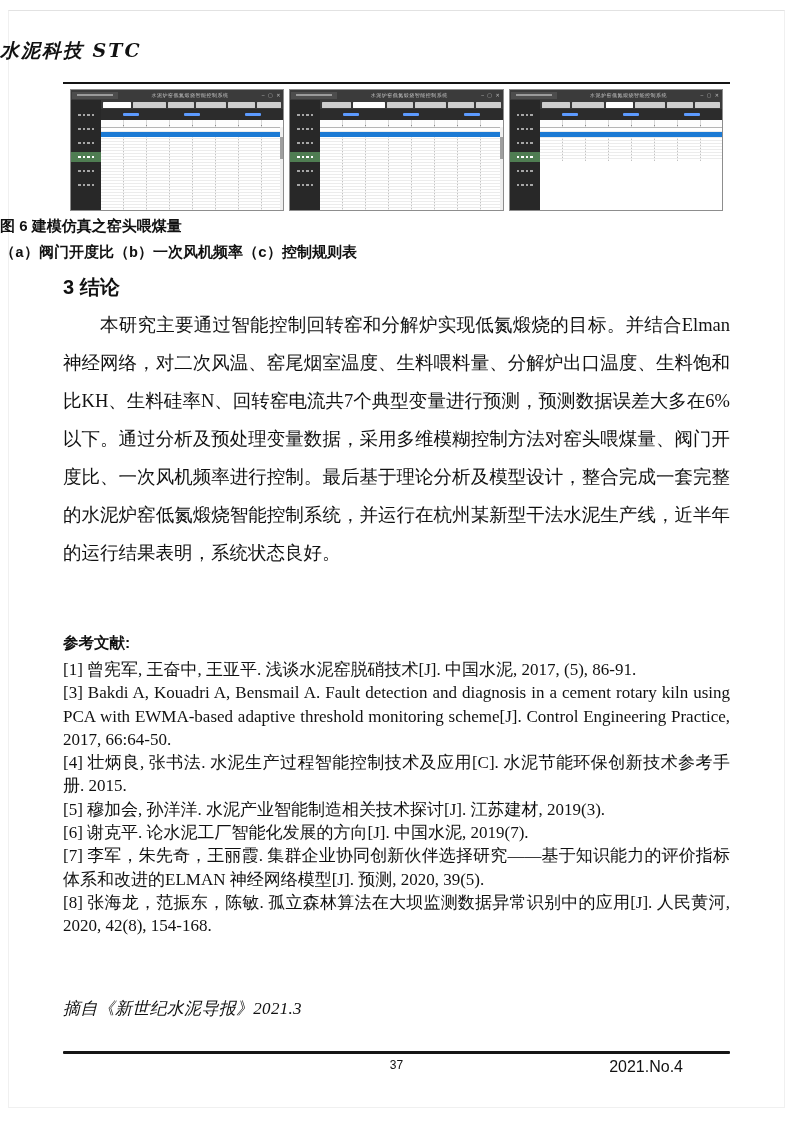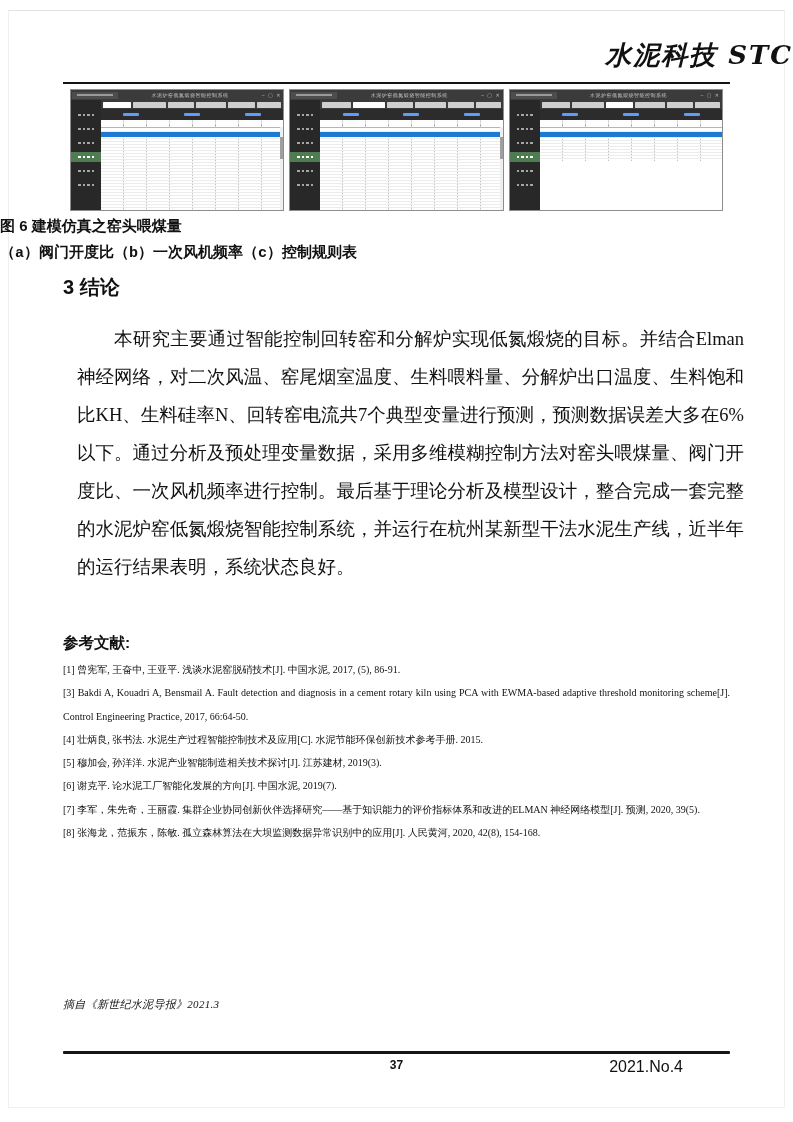--- a/index.html
+++ b/index.html
@@ -12,24 +12,24 @@
     overflow:hidden;
   }
   .page-edge{
     position:absolute;left:8px;right:8px;top:10px;bottom:14px;
     border:1px solid #f0f0f0;border-top-color:#e2e2e2;
     pointer-events:none;
   }
   
   .journal-header{
     position:absolute;top:38px;left:0;width:100%;
-    text-align:right;
+    text-align:left;
     font-family:"DejaVu Serif","Liberation Serif",serif;
     font-weight:bold;font-style:italic;
-    font-size:26px;letter-spacing:2px;
+    font-size:19px;letter-spacing:2px;
   }
   .header-rule{
     position:absolute;top:82px;left:63px;width:667px;height:2px;background:#151515;
   }
   
   .figure-row{
     position:absolute;top:89px;left:70px;width:653px;height:122px;
     display:flex;gap:5px;
   }
   .win{
@@ -108,41 +108,41 @@
   .fig-caption1{top:217px;}
   .fig-caption2{top:243px;font-family:Liberation Mono, monospace;}
   .section-heading{
     position:absolute;top:274px;left:63px;
     font-weight:bold;font-size:20px;
     font-family:"Liberation Sans","DejaVu Sans",sans-serif;
   }
   .body-paragraph{
     position:absolute;top:306px;left:63px;width:667px;
     font-size:18.5px;line-height:38px;text-align:justify;
-    text-indent:37px;margin:14px;
+    text-indent:37px;margin:0;
   }
   .refs-heading{
     position:absolute;top:633px;left:63px;
     font-weight:bold;font-size:15.5px;
     font-family:"Liberation Sans","DejaVu Sans",sans-serif;
   }
   .refs-list{
     position:absolute;top:658px;left:63px;width:667px;
     margin:0;padding:0;list-style:none;
-    font-size:10px;line-height:23.3px;text-align:justify;
+    font-size:17px;line-height:23.3px;text-align:justify;
   }
   .source-note{
     position:absolute;top:997px;left:63px;
-    font-style:italic;font-size:11px;letter-spacing:.3px;
+    font-style:italic;font-size:17px;letter-spacing:.3px;
   }
   
   .footer-rule{position:absolute;top:1051px;left:63px;width:667px;height:2.5px;background:#151515;border-radius:1px;}
   .footer-pageno{
     position:absolute;top:1058px;left:0;width:100%;text-align:center;
-    font-size:12px;font-family:"Liberation Sans","DejaVu Sans",sans-serif;font-weight:bold;
+    font-size:12px;font-family:"Liberation Sans","DejaVu Sans",sans-serif;
   }
   .footer-issue{
     position:absolute;top:1058px;right:110px;
     font-size:16px;font-family:"Liberation Sans","DejaVu Sans",sans-serif;
   }
 </style>
 </head>
 <body>
 
 <div class="page">

